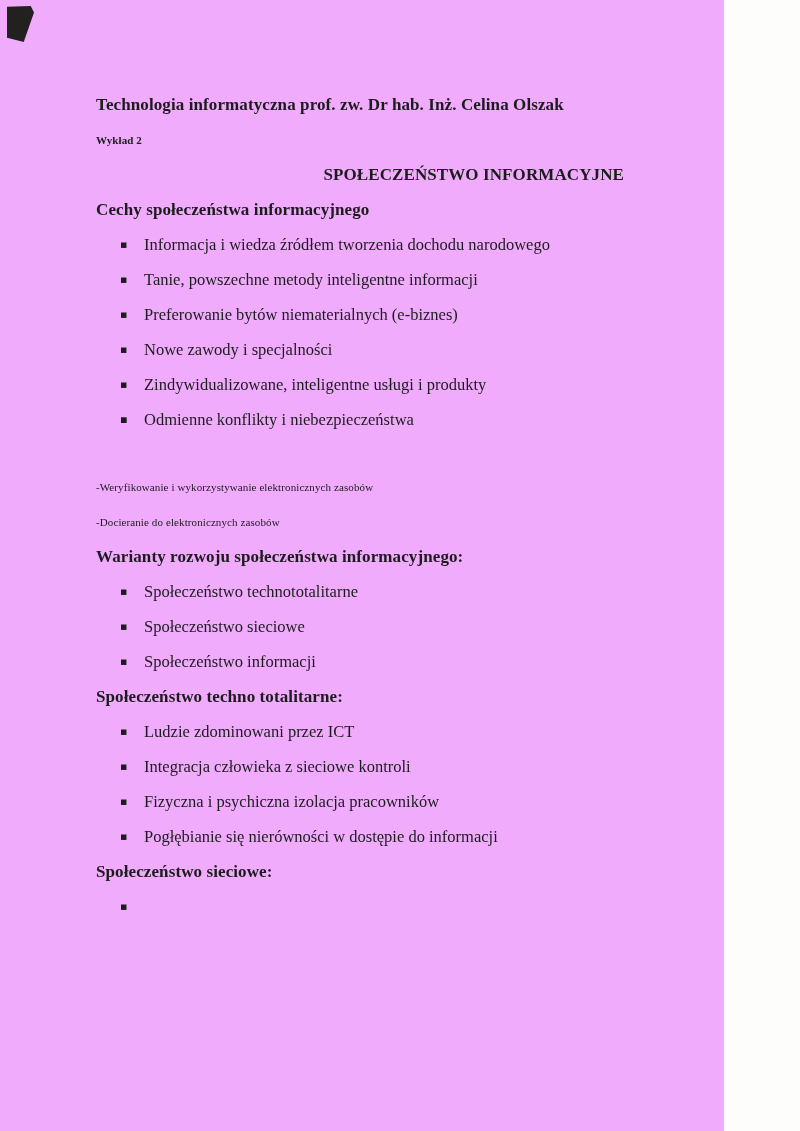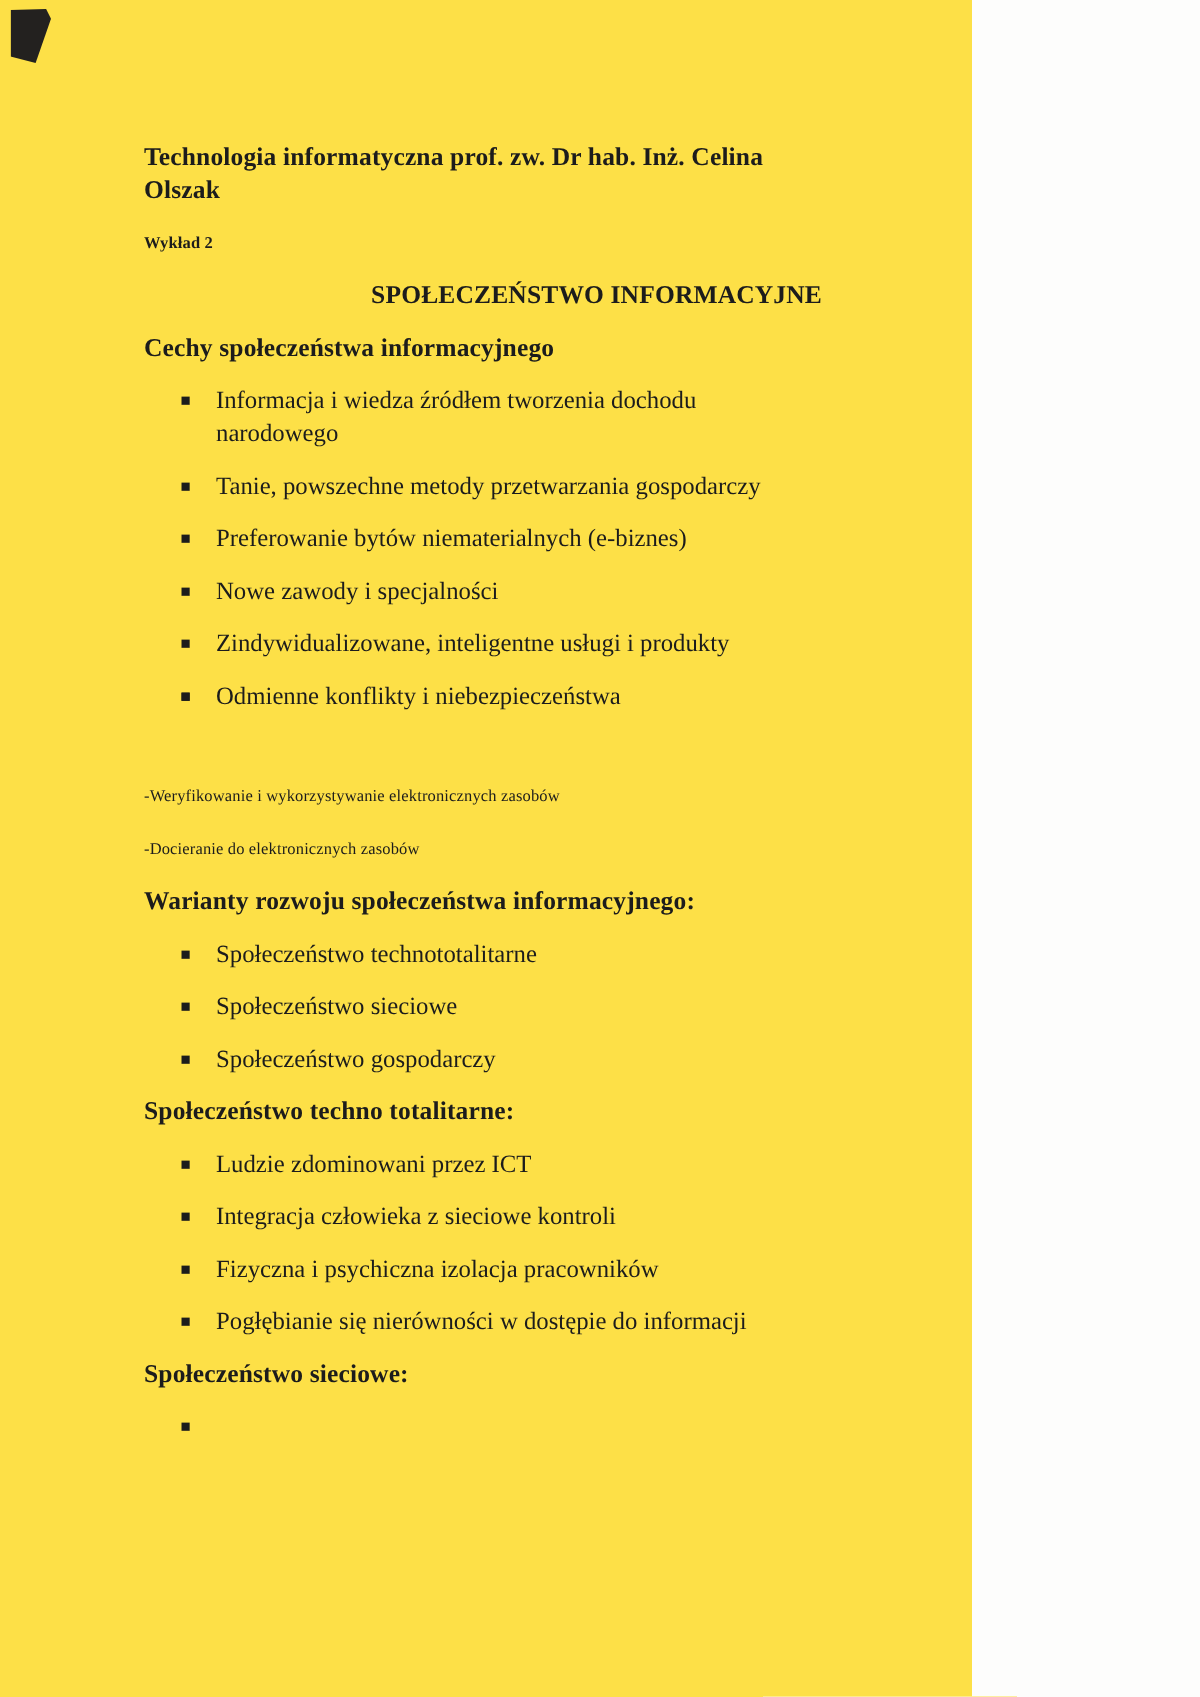--- a/index.html
+++ b/index.html
@@ -8,24 +8,24 @@
   body {
     width: 800px;
     height: 1131px;
     background: #fdfdfc;
     font-family: "Liberation Serif", "DejaVu Serif", serif;
     color: #1c1c1c;
     -webkit-font-smoothing: antialiased;
   }
   .page {
     position: relative;
-    width: 648px;
+    width: 724px;
     height: 1131px;
     overflow: hidden;
-    background: #fde047;
+    background: #f0abfc;
   }
   
   .corner-artifact {
     position: absolute;
     left: 7px;
     top: 6px;
     width: 27px;
     height: 36px;
     background: #23211f;
     clip-path: polygon(0% 2%, 88% 0%, 100% 18%, 62% 100%, 0% 88%);
@@ -78,40 +78,40 @@
   <div class="content">
 
     <h1 class="line">Technologia informatyczna prof. zw. Dr hab. Inż. Celina Olszak</h1>
     <p class="line" style="font-weight:bold">Wykład 2</p>
     <h2 class="line centered">SPOŁECZEŃSTWO INFORMACYJNE</h2>
 
     <section class="doc-section">
       <h3 class="line">Cechy społeczeństwa informacyjnego</h3>
       <ul class="bullet-list">
         <li><span class="bullet">▪</span><span>Informacja i wiedza źródłem tworzenia dochodu narodowego</span></li>
-        <li><span class="bullet">▪</span><span>Tanie, powszechne metody przetwarzania gospodarczy</span></li>
+        <li><span class="bullet">▪</span><span>Tanie, powszechne metody inteligentne informacji</span></li>
         <li><span class="bullet">▪</span><span>Preferowanie bytów niematerialnych (e-biznes)</span></li>
         <li><span class="bullet">▪</span><span>Nowe zawody i specjalności</span></li>
         <li><span class="bullet">▪</span><span>Zindywidualizowane, inteligentne usługi i produkty</span></li>
         <li><span class="bullet">▪</span></li>
         <li><span class="bullet">▪</span><span>Odmienne konflikty i niebezpieczeństwa</span></li>
       </ul>
     </section>
 
     <section class="doc-section gap-before">
       <p class="line dash-line">-Weryfikowanie i wykorzystywanie elektronicznych zasobów</p>
       <p class="line dash-line">-Docieranie do elektronicznych zasobów</p>
     </section>
 
     <section class="doc-section">
       <h3 class="line">Warianty rozwoju społeczeństwa informacyjnego:</h3>
       <ul class="bullet-list">
         <li><span class="bullet">▪</span><span>Społeczeństwo technototalitarne</span></li>
         <li><span class="bullet">▪</span><span>Społeczeństwo sieciowe</span></li>
-        <li><span class="bullet">▪</span><span>Społeczeństwo gospodarczy</span></li>
+        <li><span class="bullet">▪</span><span>Społeczeństwo informacji</span></li>
       </ul>
     </section>
 
     <section class="doc-section">
       <h3 class="line">Społeczeństwo techno totalitarne:</h3>
       <ul class="bullet-list">
         <li><span class="bullet">▪</span><span>Ludzie zdominowani przez ICT</span></li>
         <li><span class="bullet">▪</span><span>Integracja człowieka z sieciowe kontroli</span></li>
         <li><span class="bullet">▪</span><span>Fizyczna i psychiczna izolacja pracowników</span></li>
         <li><span class="bullet">▪</span><span>Pogłębianie się nierówności w dostępie do informacji</span></li>

